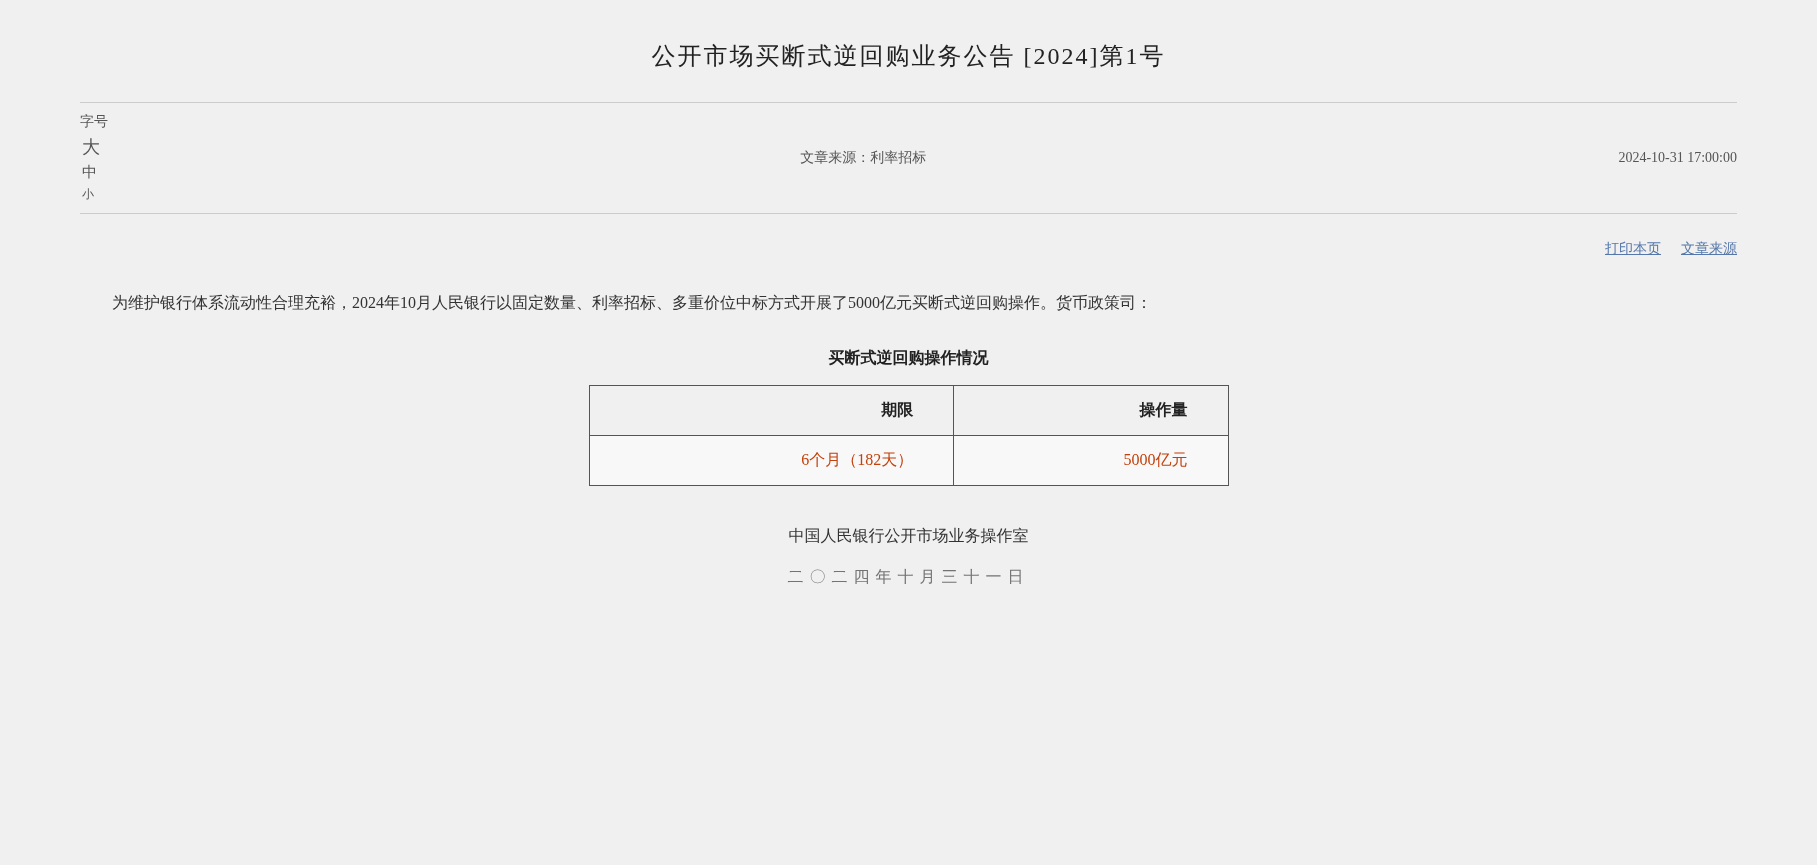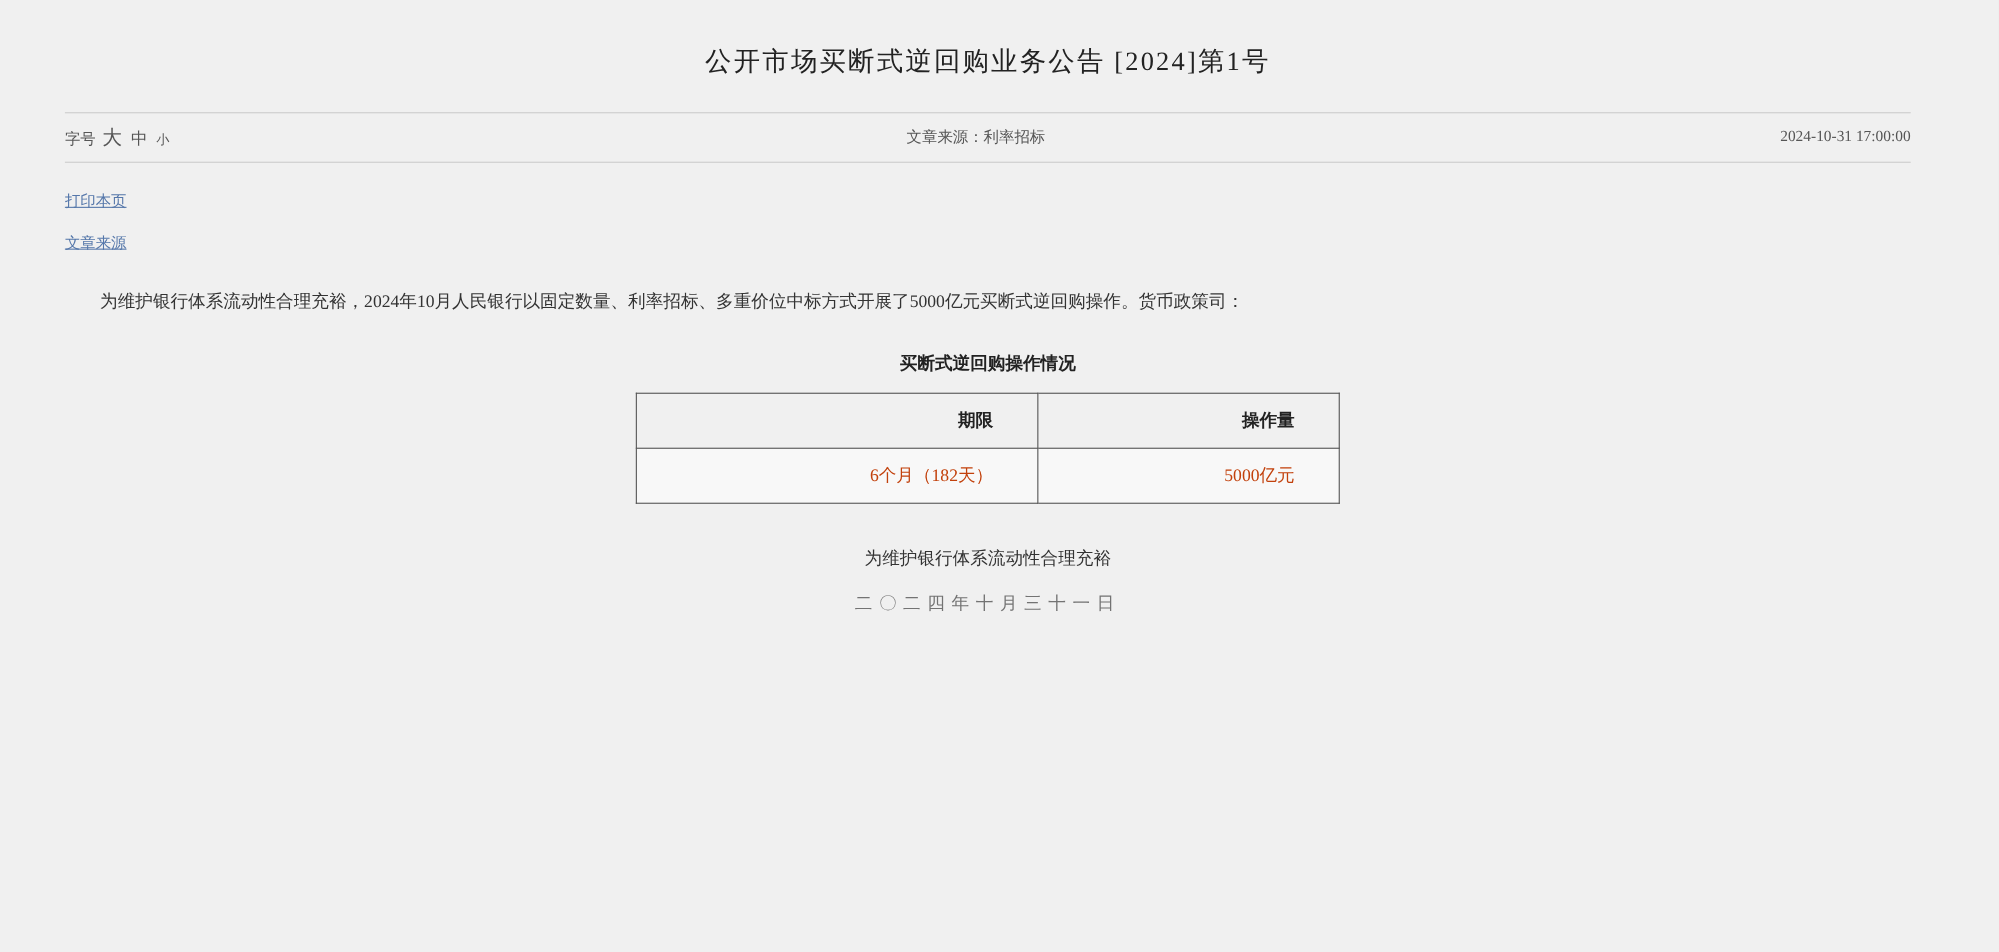--- a/index.html
+++ b/index.html
@@ -14,21 +14,21 @@
       color: #333;
       min-height: 865px;
       display: flex;
       justify-content: center;
     }
 
     .page-container {
       background-color: #f0f0f0;
       width: 1817px;
       min-height: 865px;
-      padding: 30px 80px 60px 59px;
+      padding: 30px 80px 60px 80px;
     }
 
     .main-title {
       text-align: center;
       font-size: 24px;
       font-weight: normal;
       color: #222;
       margin-bottom: 30px;
       margin-top: 10px;
       letter-spacing: 2px;
@@ -43,20 +43,21 @@
       padding: 10px 0;
       margin-bottom: 16px;
       font-size: 14px;
       color: #555;
     }
 
     .font-size-controls {
       display: flex;
       align-items: baseline;
       gap: 4px;
+      flex-direction: column;
     }
 
     .font-size-label {
       color: #555;
       font-size: 14px;
     }
 
     .font-size-btn {
       cursor: pointer;
       color: #555;
@@ -85,21 +86,20 @@
       color: #555;
       font-size: 14px;
     }
 
     .action-bar {
       display: flex;
       justify-content: flex-end;
       gap: 20px;
       margin-bottom: 30px;
       padding-top: 10px;
-      flex-direction: column;
     }
 
     .action-link {
       color: #5577aa;
       font-size: 14px;
       text-decoration: underline;
       cursor: pointer;
     }
 
     .article-body {
@@ -211,16 +211,16 @@
       </thead>
       <tbody>
         <tr>
           <td>6个月（182天）</td>
           <td>5000亿元</td>
         </tr>
       </tbody>
     </table>
   </div>
 
-  <div class="footer-org">为维护银行体系流动性合理充裕</div>
+  <div class="footer-org">中国人民银行公开市场业务操作室</div>
   <div class="footer-date">二〇二四年十月三十一日</div>
 
 </div>
 
 </body></html>

